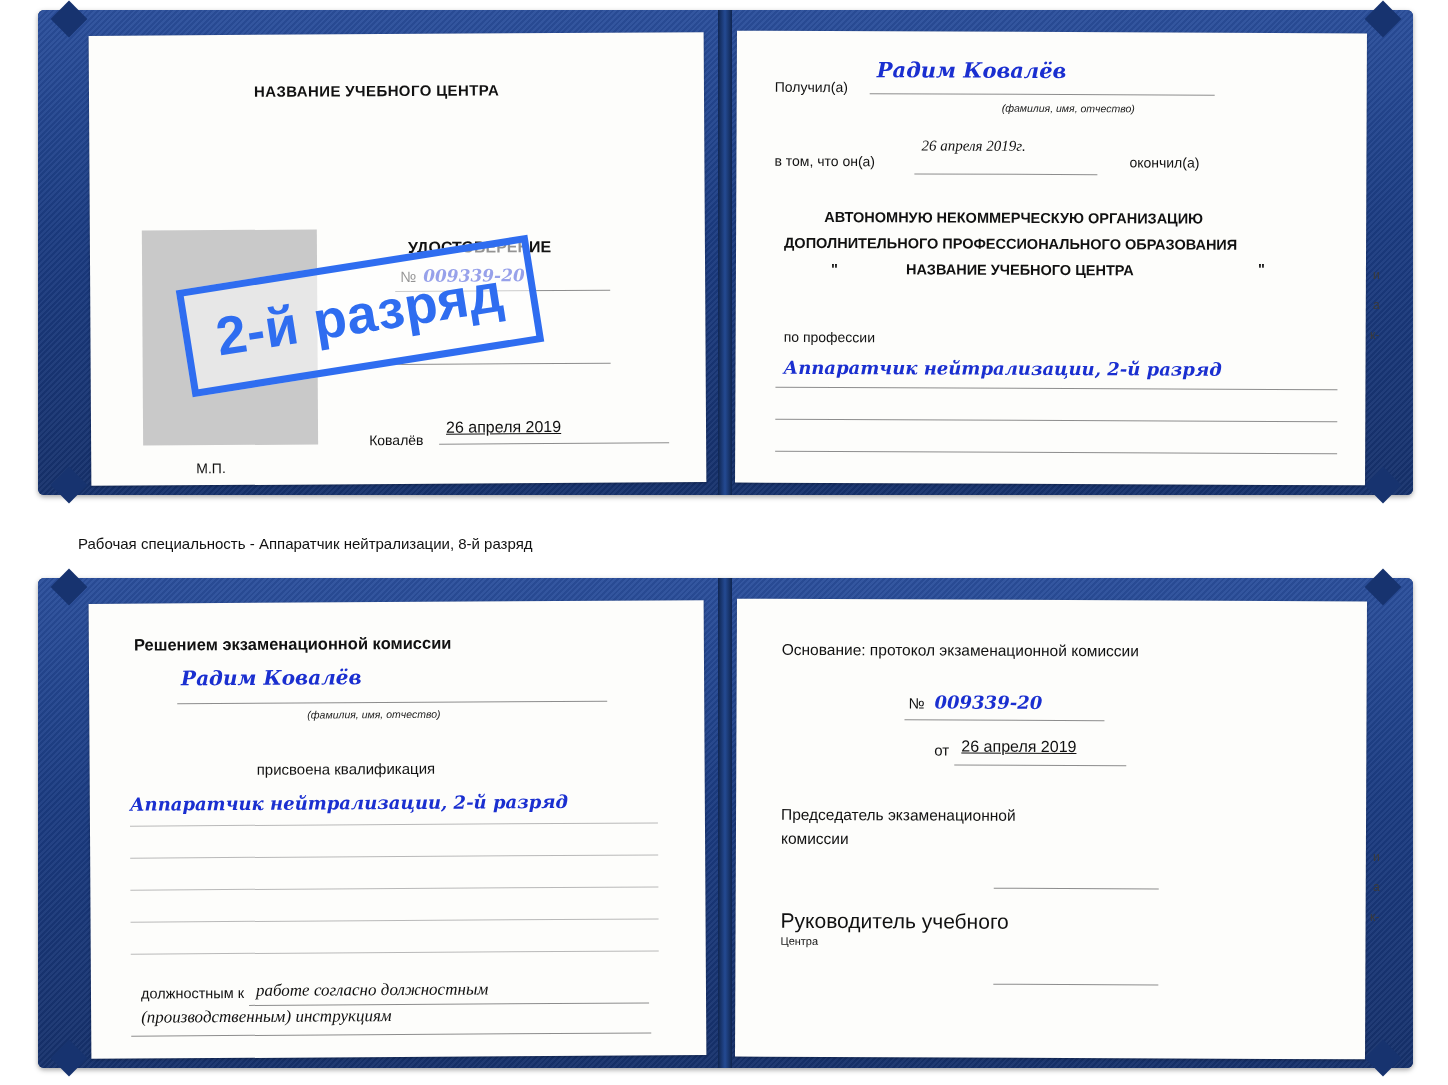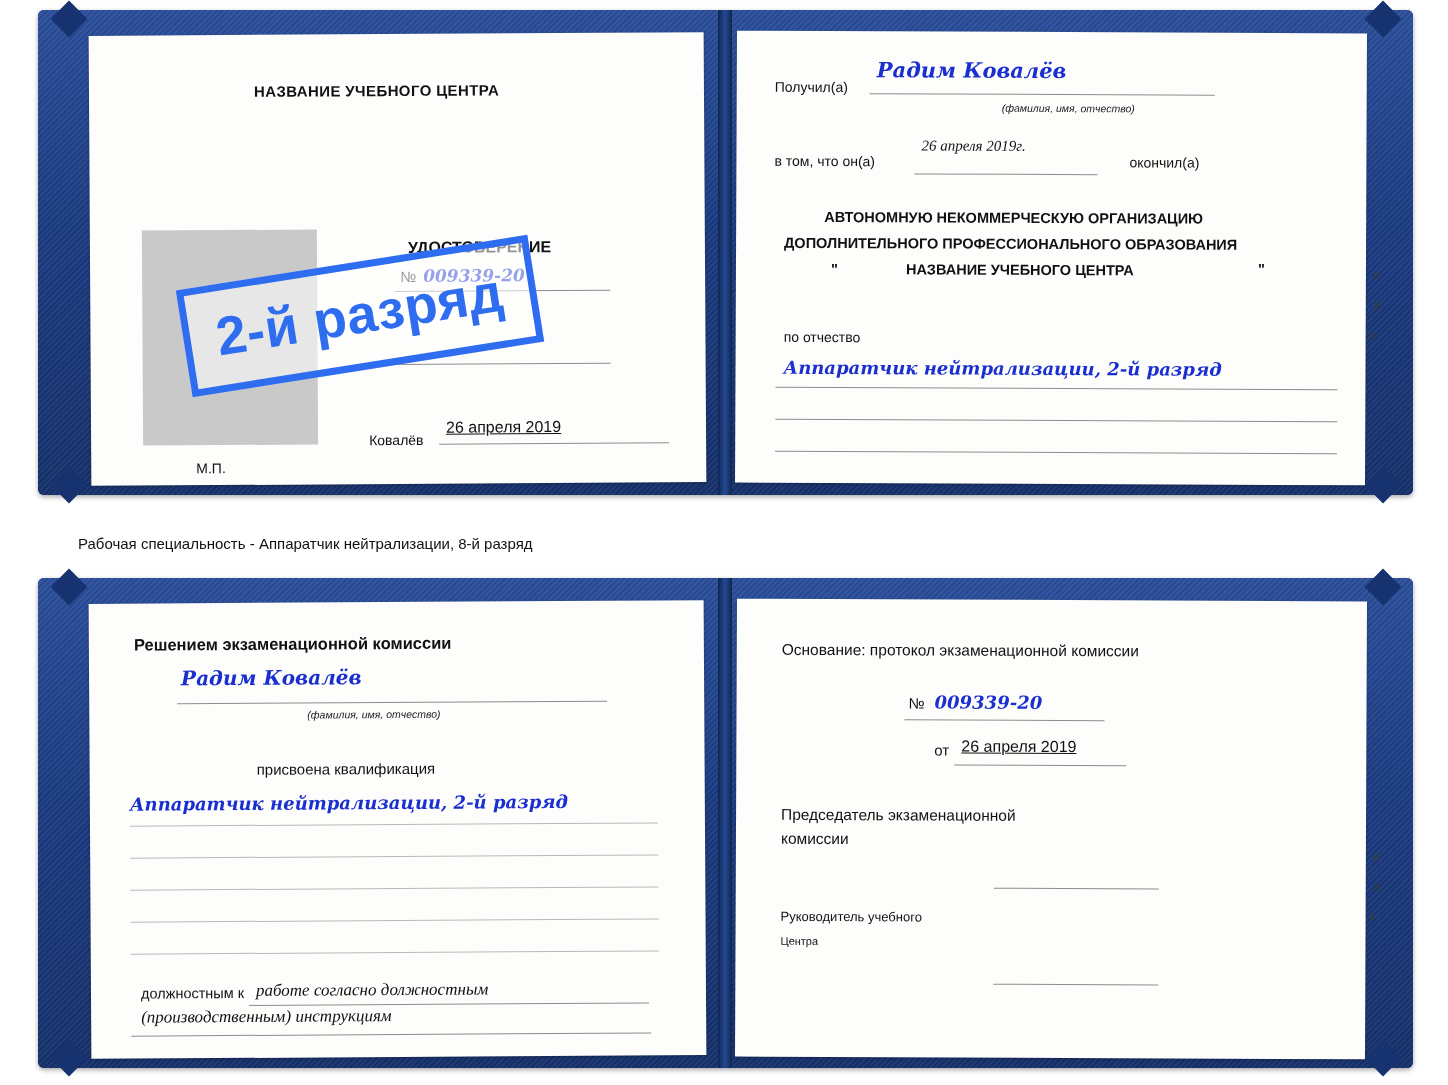--- a/index.html
+++ b/index.html
@@ -175,21 +175,21 @@
       <span class="t typed-it" style="left:185px; top:106px; font-size:15px;">26 апреля 2019г.</span>
       <div class="rule" style="left:178px; top:142px; width:183px;"></div>
       <span class="t lbl" style="left:378px; top:122px;margin-left:15px;">окончил(а)</span>
 
       <span class="t lbl-b" style="left:88px; top:178px;">АВТОНОМНУЮ НЕКОММЕРЧЕСКУЮ ОРГАНИЗАЦИЮ</span>
       <span class="t lbl-b" style="left:48px; top:204px;">ДОПОЛНИТЕЛЬНОГО ПРОФЕССИОНАЛЬНОГО ОБРАЗОВАНИЯ</span>
       <span class="t lbl-b" style="left:95px; top:230px;">"</span>
       <span class="t lbl-b" style="left:170px; top:230px;">НАЗВАНИЕ УЧЕБНОГО ЦЕНТРА</span>
       <span class="t lbl-b" style="left:522px; top:228px;">"</span>
 
-      <span class="t lbl" style="left:48px; top:298px;">по отчество</span>
+      <span class="t lbl" style="left:48px; top:298px;">по профессии</span>
 
       <span class="t hand" style="left:48px; top:326px; font-size:18px;">Аппаратчик нейтрализации, 2-й разряд</span>
       <div class="rule" style="left:40px; top:356px; width:562px;"></div>
       <div class="rule" style="left:40px; top:388px; width:562px;"></div>
       <div class="rule" style="left:40px; top:420px; width:562px;"></div>
     </div>
 
     <span class="ghost" style="left:1335px; top:258px;">и</span>
     <span class="ghost" style="left:1335px; top:288px;">а</span>
     <span class="ghost" style="left:1332px; top:318px;">к-</span>
@@ -245,21 +245,21 @@
       <div class="rule" style="left:168px; top:120px; width:200px;"></div>
 
       <span class="t lbl" style="left:198px; top:142px; font-size:15px;">от</span>
       <span class="t typed" style="left:225px; top:138px; font-size:16px;">26 апреля 2019</span>
       <div class="rule" style="left:218px; top:165px; width:172px;"></div>
 
       <span class="t lbl" style="left:45px; top:207px; font-size:15.5px;">Председатель экзаменационной</span>
       <span class="t lbl" style="left:45px; top:231px; font-size:15.5px;">комиссии</span>
       <div class="rule" style="left:258px; top:288px; width:165px;"></div>
 
-      <span class="t lbl" style="left:45px; top:310px; font-size:13px;text-align:center;">Руководитель учебного</span>
+      <span class="t lbl" style="left:45px; top:310px; font-size:21px;text-align:center;">Руководитель учебного</span>
       <span class="t lbl" style="left:45px; top:336px; font-size:11px;">Центра</span>
       <div class="rule" style="left:258px; top:384px; width:165px;"></div>
     </div>
 
     <span class="ghost" style="left:1335px; top:272px;">и</span>
     <span class="ghost" style="left:1335px; top:302px;">а</span>
     <span class="ghost" style="left:1332px; top:332px;">к-</span>
     <div class="ghost-dash" style="left:1310px; top:160px;"></div>
     <div class="ghost-dash" style="left:1310px; top:205px;"></div>
     <div class="ghost-dash" style="left:1310px; top:365px;"></div>

